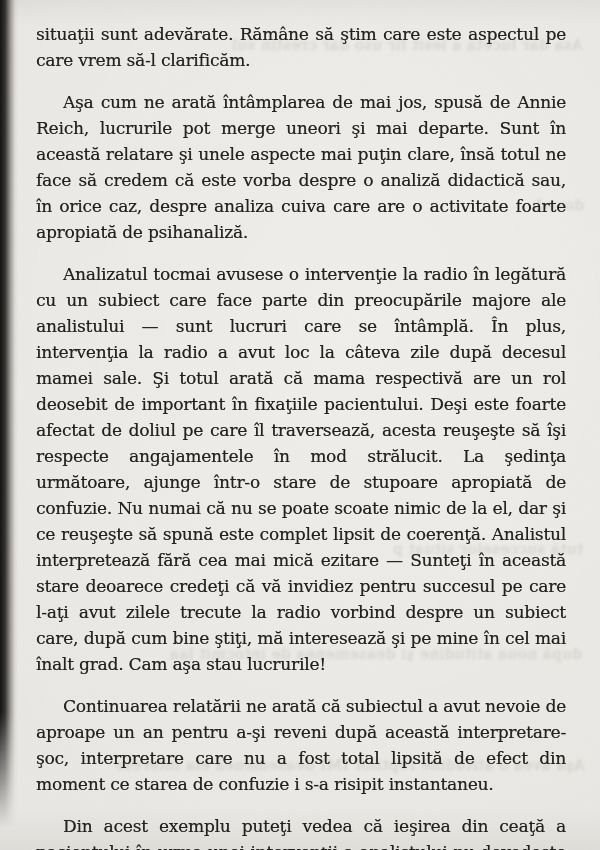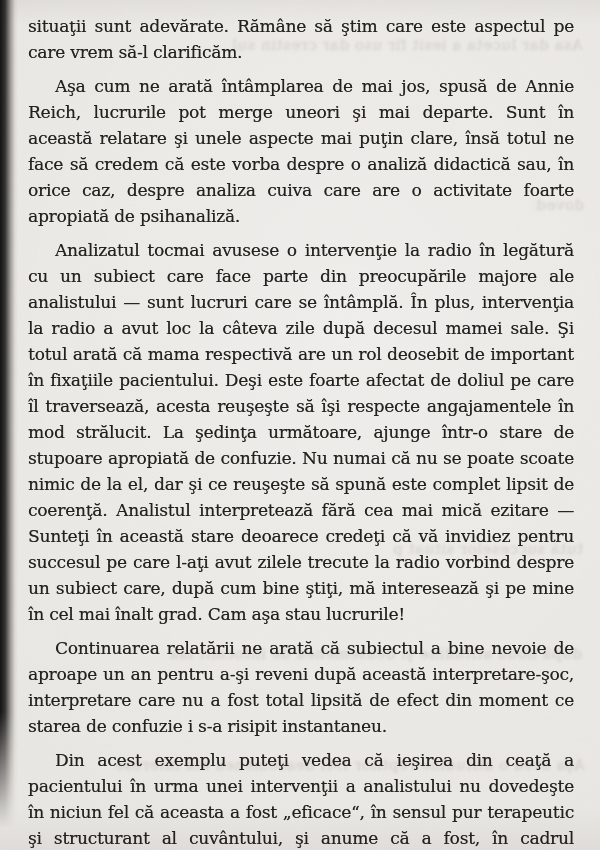--- a/index.html
+++ b/index.html
@@ -60,21 +60,21 @@
     left: 20px;
     top: 5px;
     width: 562px;
     font-size: 17px;
     line-height: 26px;
     text-align: justify;
     letter-spacing: -0.012em;
     text-shadow: 0.2px 0.2px 0.5px rgba(33,31,28,0.62);
   }
   .para {
-    margin: 8px;
+    margin: 16px;
     text-indent: 0;
     hyphens: none;
   }
   .para.indent { text-indent: 27px; }
   .seg.italic { }
   .noise {
     position: absolute;
     inset: 0;
     pointer-events: none;
     opacity: 0.55;
@@ -90,21 +90,21 @@
       <div class="ghost" style="top: 196px; left: 534px; width: 50px;">dovedi</div>
       <div class="ghost" style="top: 540px; left: 275px; width: 308px;">tută succeselor situat p</div>
       <div class="ghost" style="top: 645px; left: 58px; width: 524px;">după noua atitudine şi deasemenea de intocmit laa</div>
       <div class="ghost" style="top: 756px; left: 95px; width: 490px;">Aşa avea o atitudine reptilor IMI deasemenea ela interese</div>
     </div>
 
   <div class="text-block">
       <p class="para"><span class="seg">situaţii sunt adevărate. Rămâne să ştim care este aspectul pe care vrem să-l clarificăm.</span></p>
       <p class="para indent"><span class="seg">Aşa cum ne arată întâmplarea de mai jos, spusă de Annie Reich, lucrurile pot merge uneori şi mai departe. Sunt în această relatare şi unele aspecte mai puţin clare, însă totul ne face să credem că este vorba despre o analiză didactică sau, în orice caz, despre analiza cuiva care are o activitate foarte apropiată de psihanaliză.</span></p>
       <p class="para indent"><span class="seg">Analizatul tocmai avusese o intervenţie la radio în legătură cu un subiect care face parte din preocupările majore ale analistului — sunt lucruri care se întâmplă. În plus, intervenţia la radio a avut loc la câteva zile după decesul mamei sale. Şi totul arată că mama respectivă are un rol deosebit de important în fixaţiile pacientului. Deşi este foarte afectat de doliul pe care îl traversează, acesta reuşeşte să îşi respecte angajamentele în mod strălucit. La şedinţa următoare, ajunge într-o stare de stupoare apropiată de confuzie. Nu numai că nu se poate scoate nimic de la el, dar şi ce reuşeşte să spună este complet lipsit de coerenţă. Analistul interpretează fără cea mai mică ezitare — </span><span class="seg italic">Sunteţi în această stare deoarece credeţi că vă invidiez pentru succesul pe care l-aţi avut zilele trecute la radio vorbind despre un subiect care, după cum bine ştiţi, mă interesează şi pe mine în cel mai înalt grad.</span><span class="seg"> Cam aşa stau lucrurile!</span></p>
-      <p class="para indent"><span class="seg">Continuarea relatării ne arată că subiectul a bine nevoie de aproape un an pentru a-şi reveni după această interpretare-şoc, interpretare care nu a fost total lipsită de efect din moment ce starea de confuzie i s-a risipit instantaneu.</span></p>
+      <p class="para indent"><span class="seg">Continuarea relatării ne arată că subiectul a avut nevoie de aproape un an pentru a-şi reveni după această interpretare-şoc, interpretare care nu a fost total lipsită de efect din moment ce starea de confuzie i s-a risipit instantaneu.</span></p>
       <p class="para indent"><span class="seg">Din acest exemplu puteţi vedea că ieşirea din ceaţă a pacientului în urma unei intervenţii a analistului nu dovedeşte în niciun fel că aceasta a fost „eficace“, în sensul pur terapeutic şi structurant al cuvântului, şi anume că a fost, în cadrul analizei, adevărată. Dimpotrivă.</span></p>
     </div>
 
   <div class="gutter"></div>
 
   <svg class="noise" width="600" height="850" xmlns="http://www.w3.org/2000/svg">
     <filter id="grain">
       <feTurbulence type="fractalNoise" baseFrequency="0.82" numOctaves="2" stitchTiles="stitch"></feTurbulence>
       <feColorMatrix type="saturate" values="0"></feColorMatrix>
       <feComponentTransfer>

